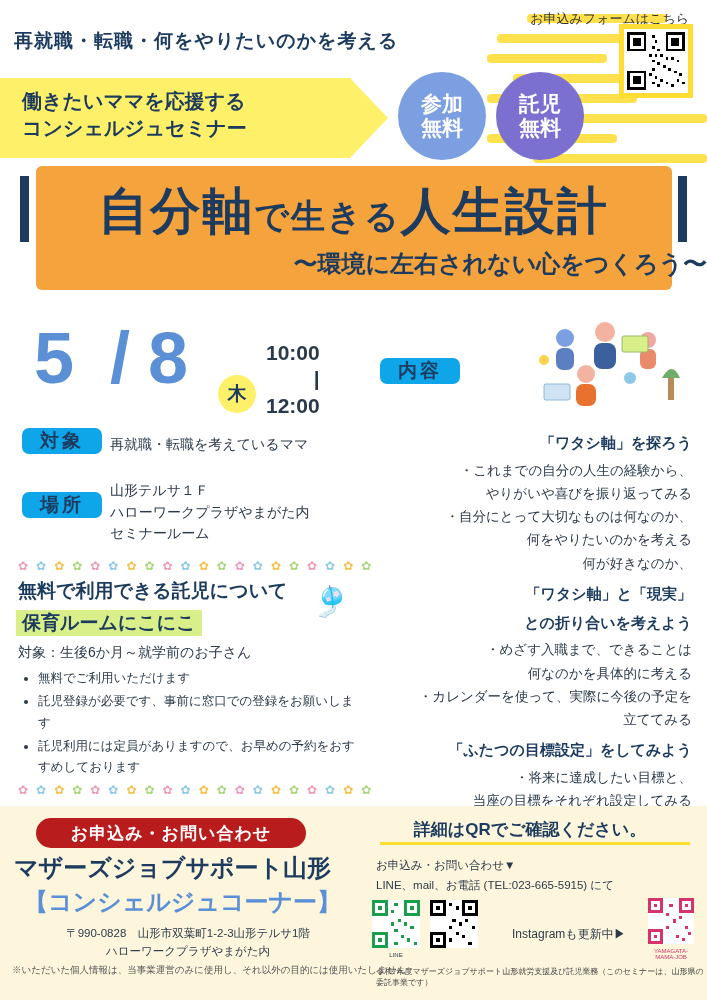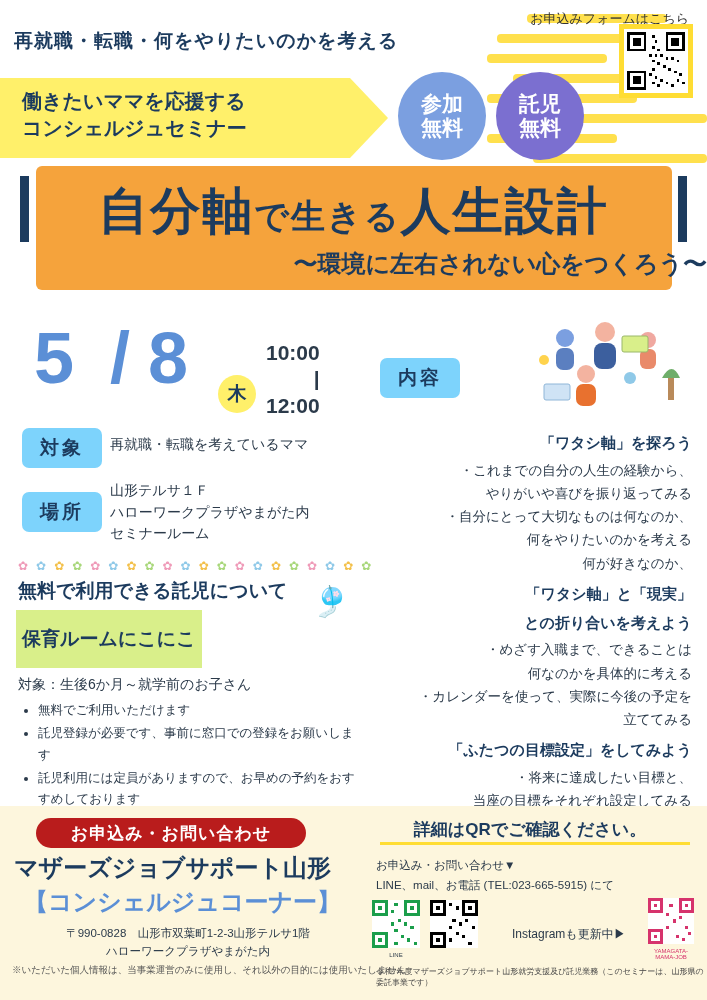--- a/index.html
+++ b/index.html
@@ -76,39 +76,39 @@
   .date-num2 { position:absolute; left:148px; top:322px; font-size:72px; font-weight:bold; color:#5b8fd6; line-height:1; }
   .dow {
     position:absolute; left:218px; top:375px; width:38px; height:38px; border-radius:50%;
     background:#fff06a; color:#1c3b5e; font-size:19px; font-weight:bold;
     display:flex; align-items:center; justify-content:center;
   }
   .time { position:absolute; left:266px; top:340px; font-size:21px; font-weight:bold; color:#2b3a4a; line-height:1.25;text-align:right; }
 
   
   .pill {
-    position:absolute; background:#7dd3fc; border-radius:7px; color:#1c3b5e;
-    font-weight:bold; font-size:19px; text-align:center; padding:7px 14px;
+    position:absolute; background:#0ea5e9; border-radius:7px; color:#1c3b5e;
+    font-weight:bold; font-size:19px; text-align:center; padding:0 14px;
     letter-spacing:3px;
   }
   .pill.taisho { left:22px; top:428px; width:80px; }
   .pill.basho  { left:22px; top:492px; width:80px; }
   .pill.naiyou { left:380px; top:358px; width:80px; letter-spacing:3px; }
 
   .taisho-txt { position:absolute; left:110px; top:436px; font-size:14px; color:#2b3a4a; }
   .basho-txt  { position:absolute; left:110px; top:480px; font-size:14px; color:#2b3a4a; line-height:1.55; }
 
   
   .care-wrap { position:absolute; left:16px; top:560px; width:340px; }
   .dots-row { display:flex; gap:8px; margin-bottom:6px; padding-left:2px; }
   .flower { font-size:12px; line-height:1; }
   .care-title { font-size:19px; font-weight:bold; color:#1c3b5e; margin:2px 0 6px 2px; }
   .care-name {
     display:inline-block; font-size:19px; font-weight:bold; color:#1c3b5e;
-    background:#d9ef8a; padding:16px 6px;
+    background:#d9ef8a; padding:0 6px;
   }
   .care-target { font-size:14px; margin:8px 0 6px 2px; color:#2b3a4a; }
   .care-list { margin:0 0 6px 22px; font-size:12.5px; color:#2b3a4a; line-height:1.7; }
   .care-list li { margin-bottom:2px; }
   .mobile-icon { position:absolute; right:6px; top:24px; font-size:30px; }
 
   
   .illus { position:absolute; left:530px; top:318px; width:160px; height:90px; }
   .content { position:absolute; left:362px; top:424px; width:330px; font-size:13.5px; line-height:1.72; color:#2b3a4a;text-align:right; }
   .content .h { font-size:15px; font-weight:bold; margin:6px 0 3px; color:#1c3b5e; }

